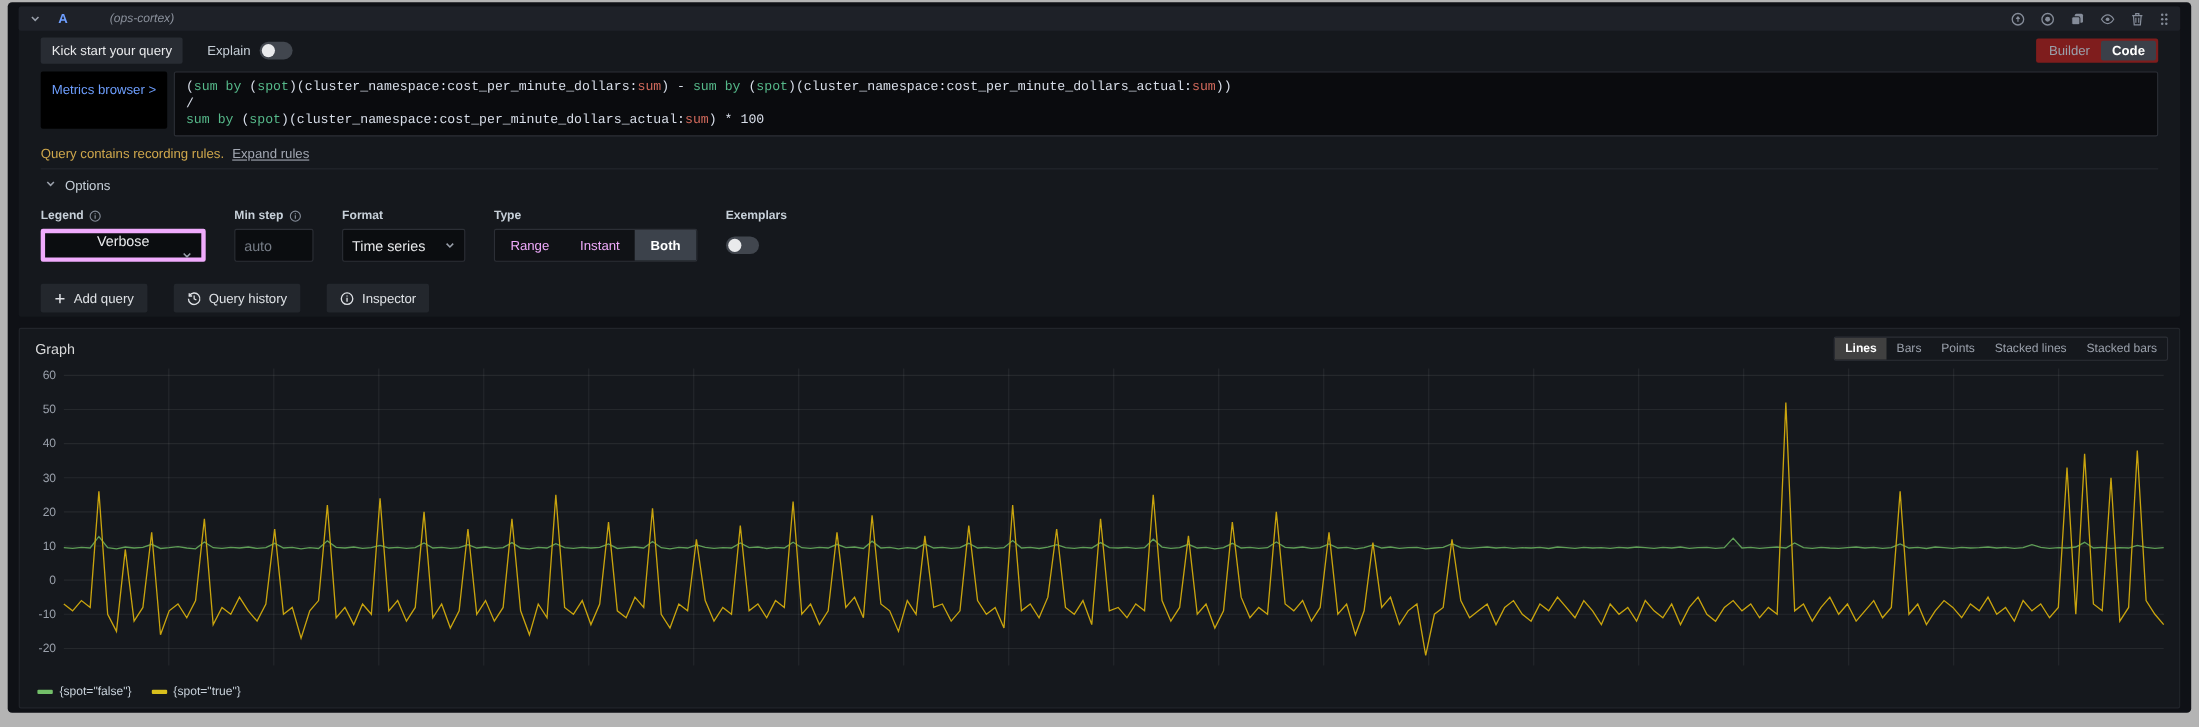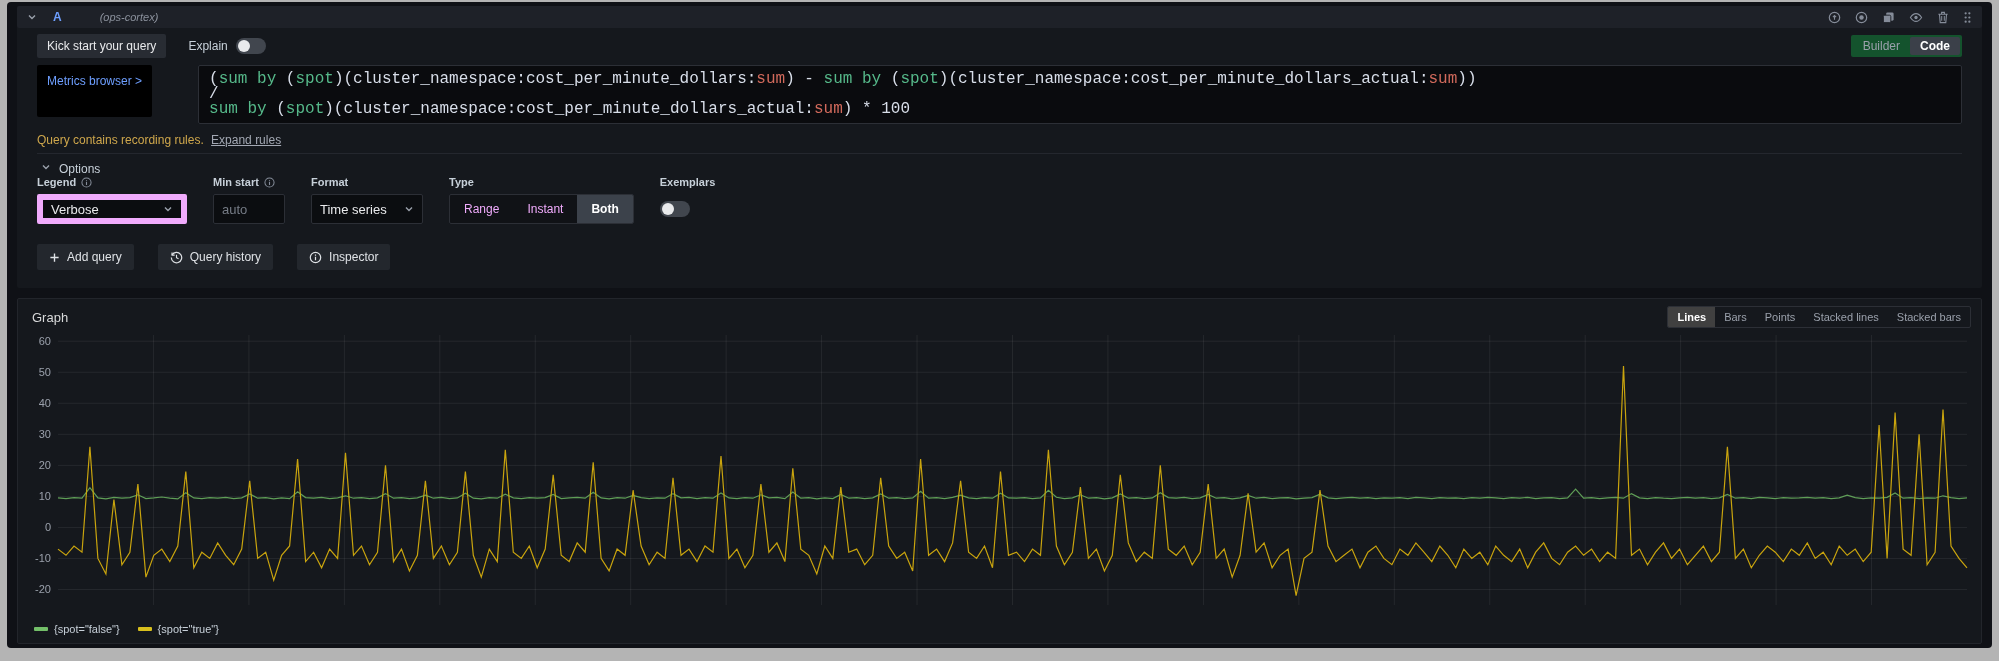--- a/index.html
+++ b/index.html
@@ -16,40 +16,40 @@
   .hdr-icons { margin-left:auto; display:flex; align-items:center; gap:14px; }
   .icon { color:#858c99; display:inline-flex; align-items:center; cursor:pointer; }
 
   .editor-area { padding:5px 20px 0 20px; }
   .toolbar-row { display:flex; align-items:center; height:26px; margin-bottom:6px; }
   .btn-dark { background:#282c33; color:#e9eaec; font-size:12px; border:none; border-radius:2px; height:24px; padding:0 10px; cursor:pointer; font-family:inherit; }
   .explain-wrap { display:flex; align-items:center; gap:8px; margin-left:22px; }
   .lbl { color:#c7d0d9; font-size:12px; }
   .toggle { width:30px; height:16px; border-radius:9px; background:#41464e; position:relative; cursor:pointer; }
   .toggle .knob { position:absolute; left:2px; top:2px; width:12px; height:12px; border-radius:50%; background:#e9eaec; }
-  .seg-group { display:flex; background:#14532d; border-radius:2px; padding:2px; margin-left:auto; }
+  .seg-group { display:flex; background:#7f1d1d; border-radius:2px; padding:2px; margin-left:auto; }
   .seg { font-size:12px; color:#9aa0ab; padding:2px 10px; border-radius:2px; cursor:pointer; }
   .seg.active { background:#3b4049; color:#ffffff; font-weight:bold; }
 
   .query-row { display:flex; align-items:stretch; gap:6px; }
   .metrics-btn { background:#000000; color:#6e9fff; font-size:12px; border:none; border-radius:2px; padding:0 10px; height:52px; display:flex; align-items:flex-start; padding-top:9px; cursor:pointer; white-space:nowrap; font-family:inherit; }
-  .code-editor { flex:1; background:#0a0b0e; border:1px solid #2c2f36; border-radius:2px; padding:6px 10px; font-family:"Liberation Mono","DejaVu Sans Mono",monospace; font-size:16px; line-height:15px; color:#d8dee9; min-height:52px; cursor:text;margin-left:40px; }
+  .code-editor { flex:1; background:#0a0b0e; border:1px solid #2c2f36; border-radius:2px; padding:6px 10px; font-family:"Liberation Mono","DejaVu Sans Mono",monospace; font-size:12px; line-height:15px; color:#d8dee9; min-height:52px; cursor:text; }
   .tok-kw { color:#56b98a; }
   .tok-red { color:#d26a5c; }
 
   .recording-note { margin:9px 0 6px 0; font-size:12px; color:#cfa74c; }
   .recording-note a { color:#a3a8b3; text-decoration:underline; cursor:pointer; margin-left:4px; }
 
   .options-block { border-top:1px solid #24272e; margin-top:4px; padding-top:8px; }
   .options-header { display:flex; align-items:flex-start; gap:8px; color:#c7d0d9; font-size:12px; cursor:pointer; padding-left:4px; }
-  .fields-row { display:flex; align-items:flex-start; gap:26px; }
+  .fields-row { display:flex; align-items:flex-start; gap:26px; margin-top:14px; }
   .field label { display:flex; align-items:center; gap:5px; color:#c7d0d9; font-size:11px; font-weight:bold; margin-bottom:6px; }
   .info-i { display:inline-flex; }
   .select, .input { background:#0b0d10; border:1px solid #2c2f36; border-radius:2px; height:30px; display:flex; align-items:center; color:#e9eaec; font-size:13px; padding:0 8px; cursor:pointer; }
-  .select.focused { border:6px solid #f0abfc; }
+  .select.focused { border:4px solid #f0abfc;flex-direction:column; }
   .select .sel-chev { margin-left:auto; padding-left:14px; color:#9aa0ab; display:flex; }
   .w-legend { width:150px; }
   .w-minstep { width:72px; }
   .w-format { width:112px; }
   .input::placeholder {} .placeholder { color:#767c86; }
   .radio-group { display:flex; background:#101216; border:1px solid #2c2f36; border-radius:2px; height:30px; overflow:hidden; }
   .radio-opt { display:flex; align-items:center; padding:0 14px; font-size:12px; color:#f0abfc; cursor:pointer; }
   .radio-opt.active { background:#3c424b; color:#ffffff; font-weight:bold; }
 
   .actions-row { display:flex; gap:24px; margin-top:20px; }
@@ -183,21 +183,21 @@
               <span class="sel-chev">
                 <svg width="10" height="10" viewBox="0 0 10 10">
                     <path d="M2 3.5 L5 6.5 L8 3.5" stroke="#9aa0ab" stroke-width="1.4" fill="none"></path>
                   </svg>
               </span>
             </div>
           </div>
 
           <div class="field">
             <label>
-              <span>Min start</span>
+              <span>Min step</span>
               <span class="info-i icon">
                 <svg width="11" height="11" viewBox="0 0 12 12">
                     <circle cx="6" cy="6" r="5" stroke="#858c99" stroke-width="1.1" fill="none"></circle>
                     <path d="M6 5.2 V8.6 M6 3.2 V4.2" stroke="#858c99" stroke-width="1.2"></path>
                   </svg>
               </span>
             </label>
             <div class="input w-minstep">
               <span class="placeholder">auto</span>
             </div>

